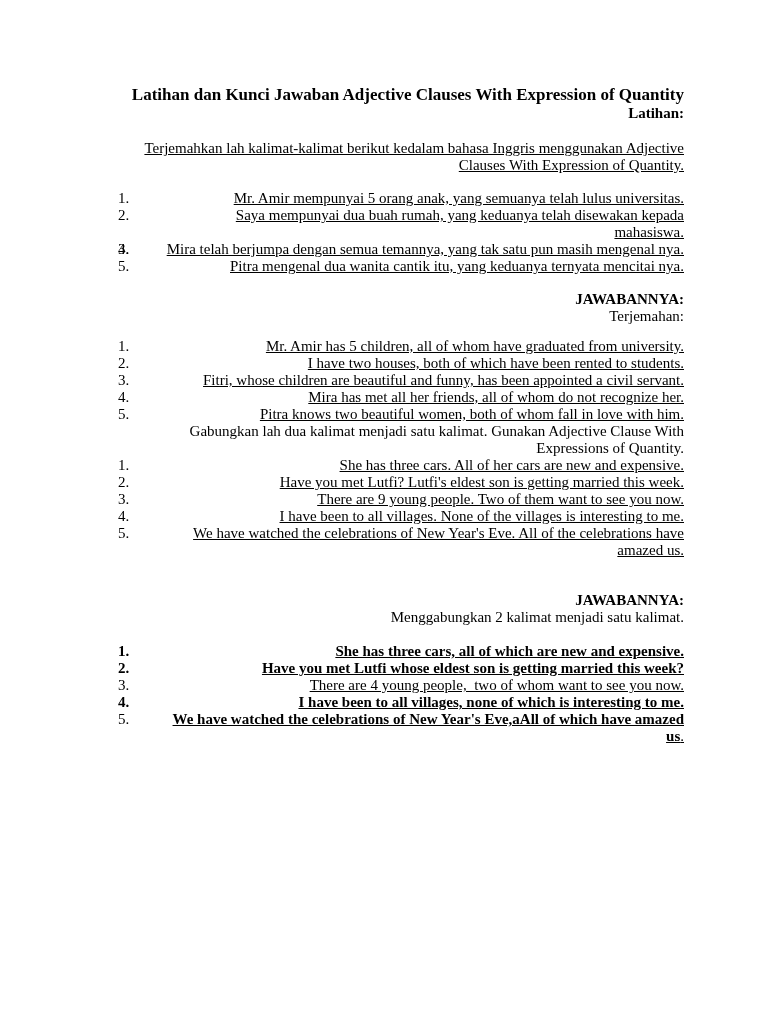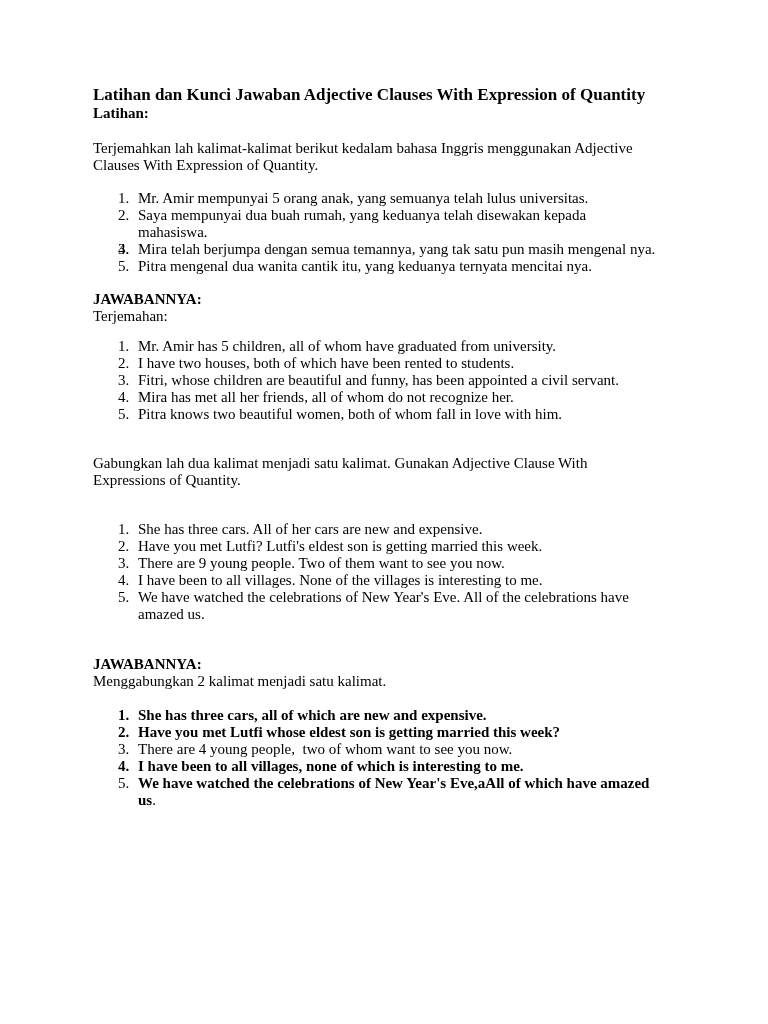--- a/index.html
+++ b/index.html
@@ -11,47 +11,48 @@
     color: #000000;
   }
   .page {
     width: 768px;
     height: 1024px;
     background: #ffffff;
     overflow: hidden;
     padding: 85px 84px 0 93px;
     font-size: 15px;
     line-height: 17px;
+    text-align: right;
   }
   .title {
     font-size: 17px;
     line-height: 20px;
     font-weight: bold;
     white-space: nowrap;
   }
   .heading { font-weight: bold; }
   .para { white-space: pre-wrap; }
   .mt-34 { }
   .mt-33 { margin-top: 33px; }
-  .mt-32 { margin-top: 32px; }
-  .mt-18 { margin-top: 18px; }
+  .mt-32 { }
+  .mt-18 { margin-top: 18px; text-decoration: underline; }
   .mt-17 { margin-top: 17px; }
   .mt-16 { margin-top: 16px; }
   .mt-13 { margin-top: 13px; }
   .list { }
   .li {
     position: relative;
     padding-left: 45px;
   }
   .li .num {
     position: absolute;
     left: 25px;
     top: 0;
   }
-  .li .txt { white-space: pre-wrap; }
+  .li .txt { white-space: pre-wrap; text-decoration: underline; }
   .b { font-weight: bold; }
 </style>
 </head>
 <body>
 
 <div class="page">
 
   <div class="title">Latihan dan Kunci Jawaban Adjective Clauses With Expression of Quantity</div>
 
   <div class="heading mt-34">Latihan:</div>

